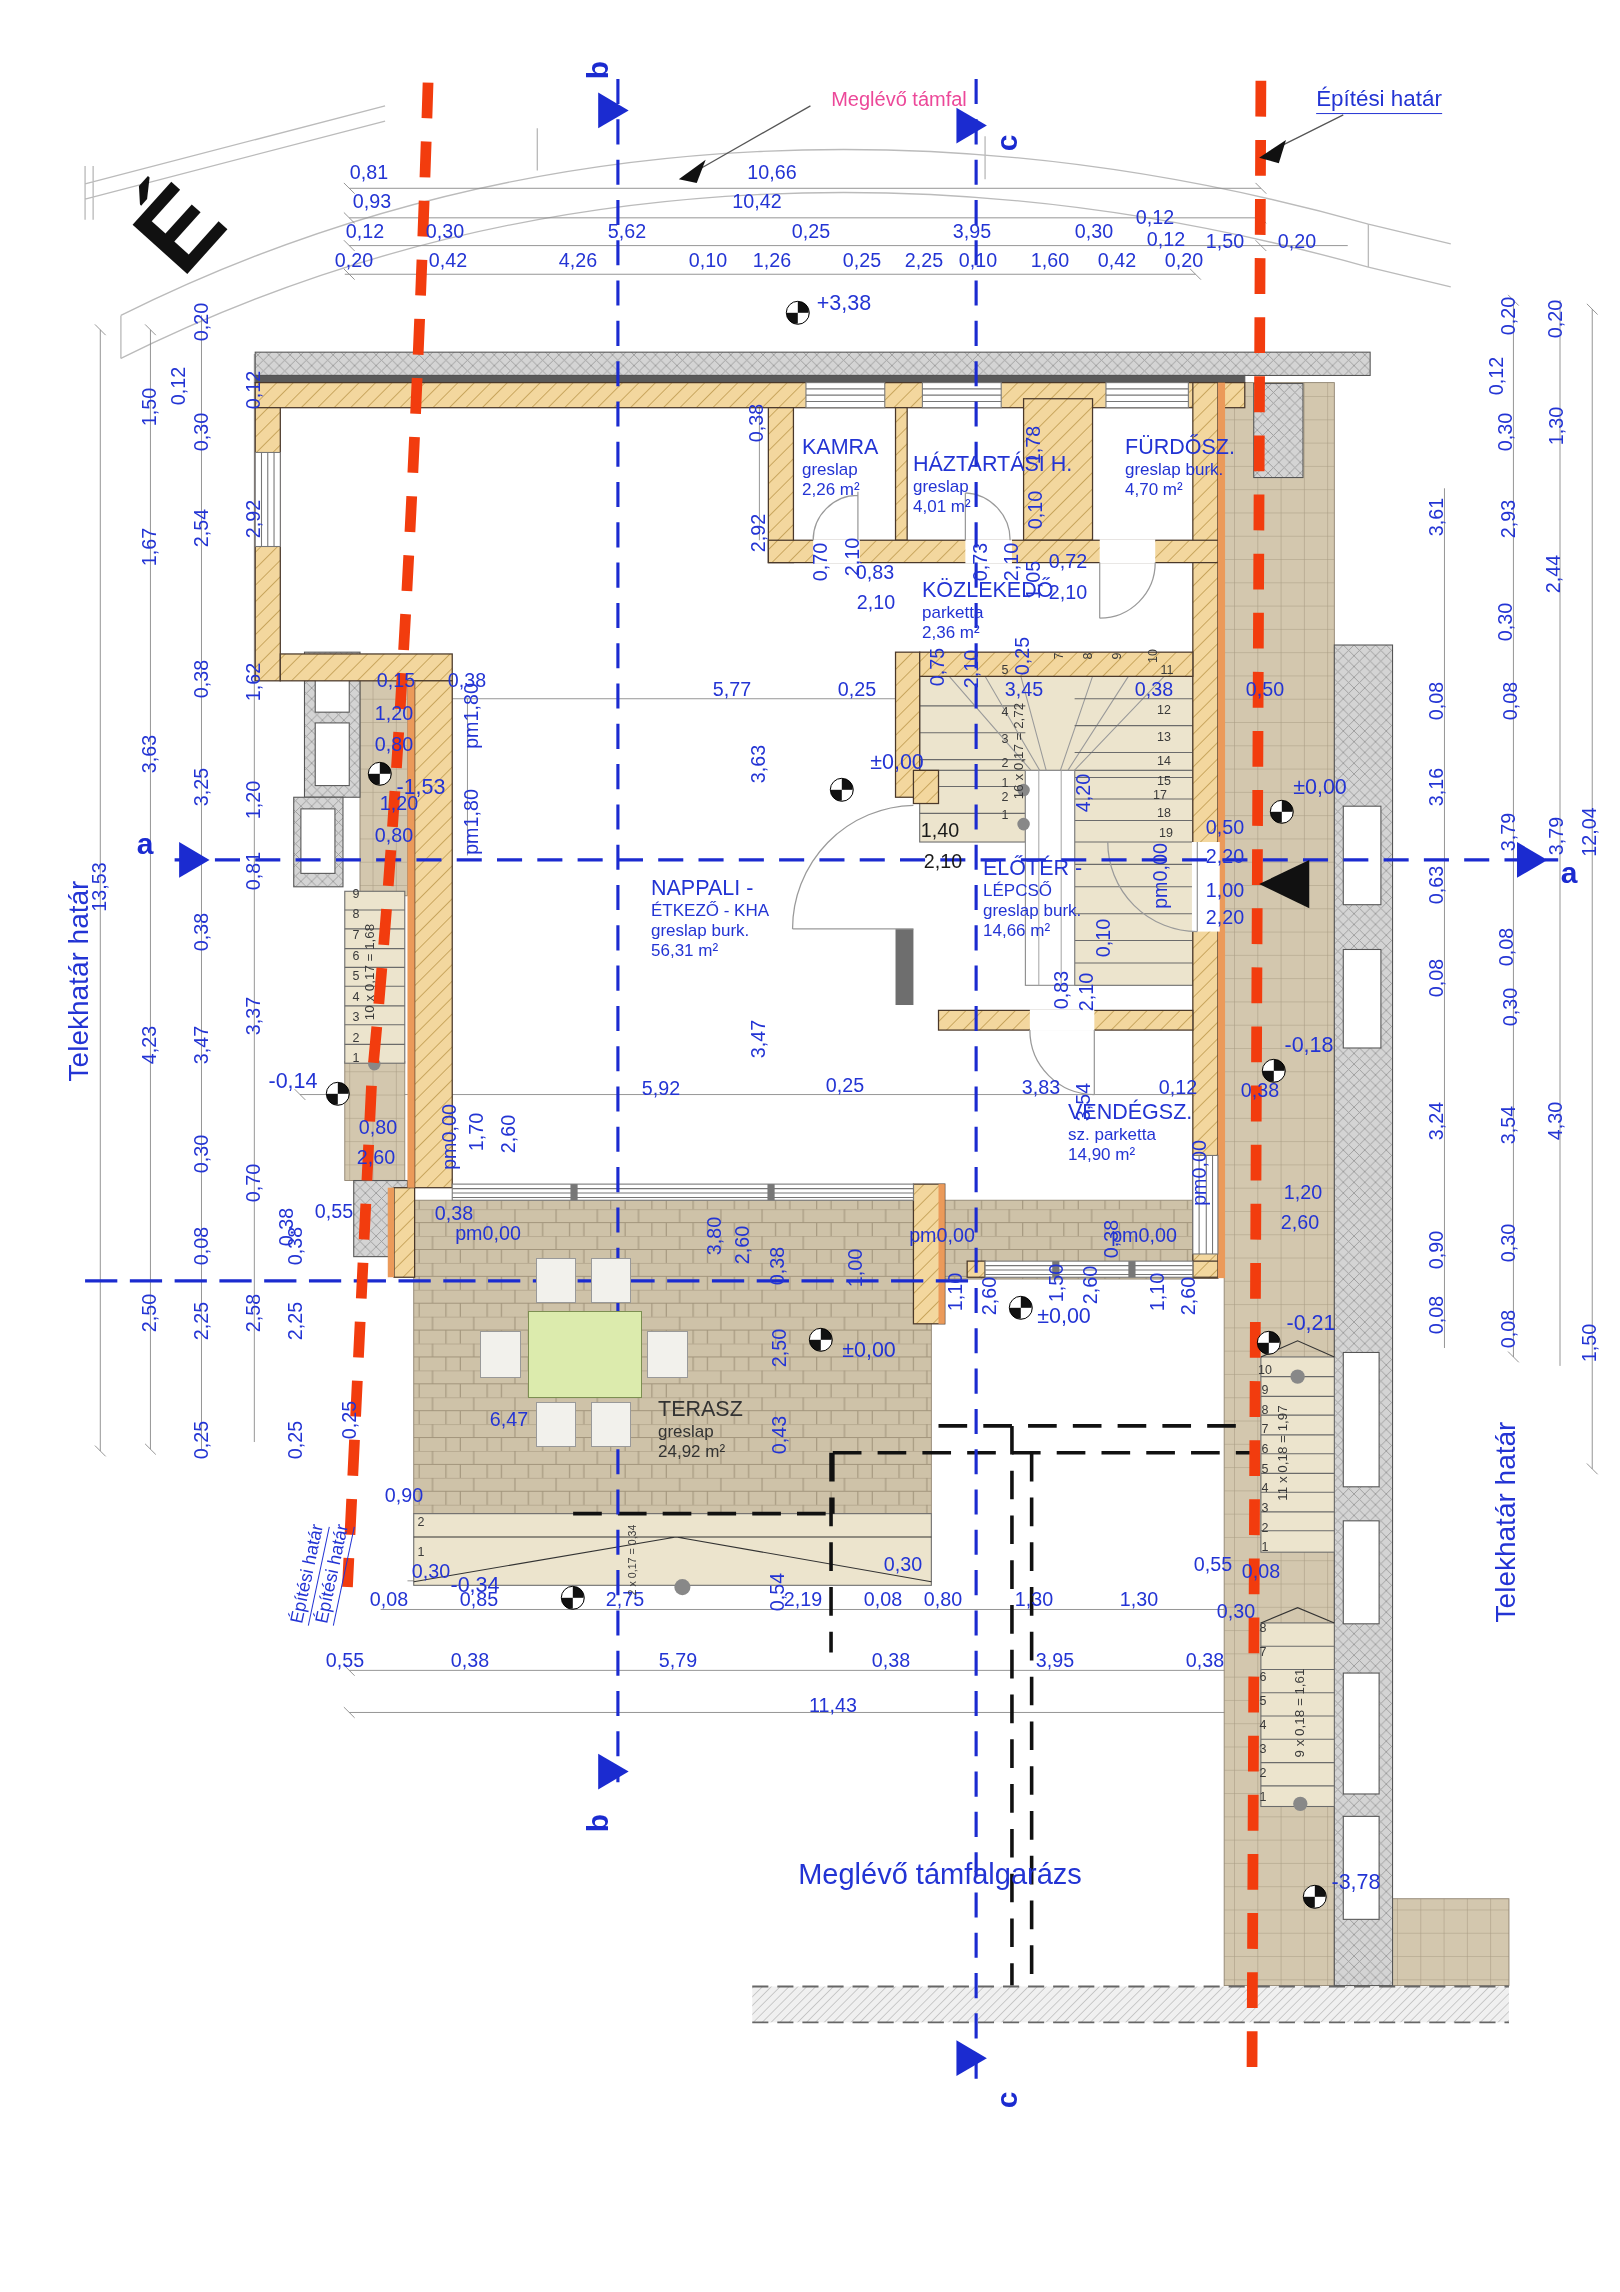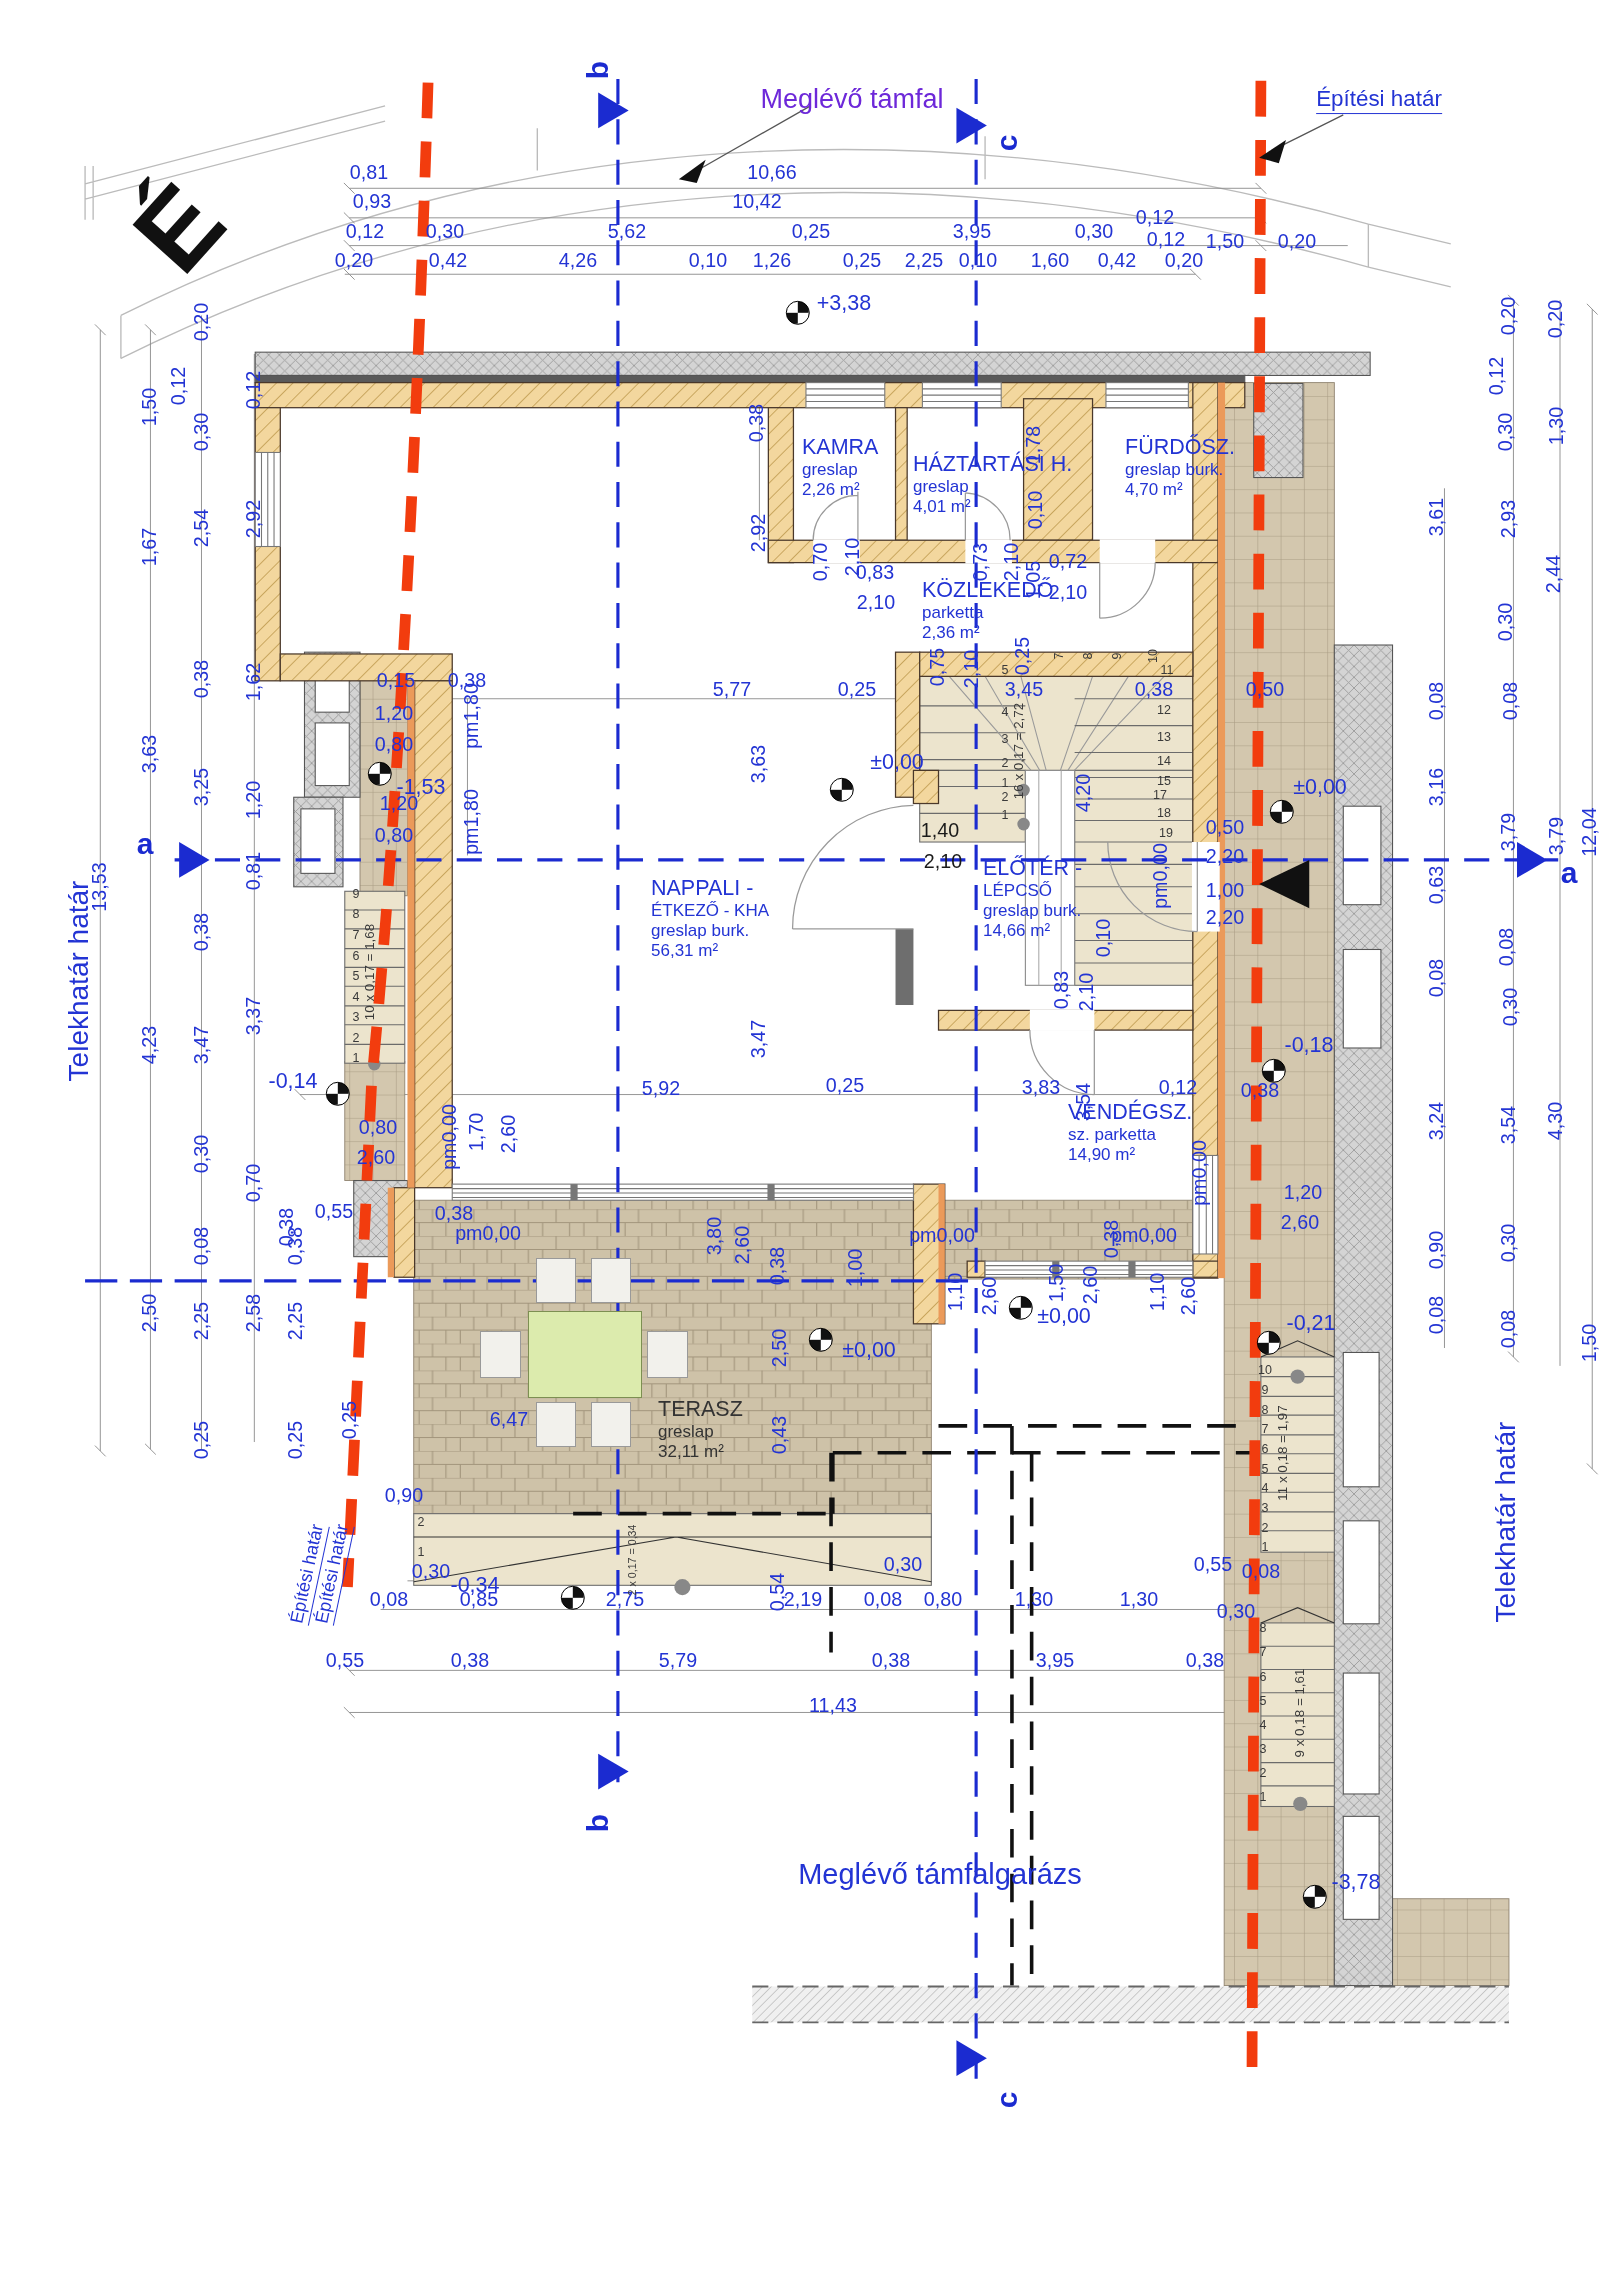--- a/index.html
+++ b/index.html
@@ -236,21 +236,21 @@
     <path d="M905 118 L775 192" stroke="#555" stroke-width="1.4" fill="none"></path>
     <polygon points="758,200 788,178 778,204" fill="#111"></polygon>
     <path d="M1500 128 L1420 168" stroke="#555" stroke-width="1.4" fill="none"></path>
     <polygon points="1406,176 1436,156 1428,182" fill="#111"></polygon>
     <polygon points="1462,960 1462,1014 1406,987" fill="#111"></polygon>
   </g>
 </svg>
 
 <div id="compass"><span>É</span></div>
 
-<div class="ann center" style="left:852px;top:99px;color:#6d28d9;font-size:27px;">Meglévő támfal</div>
+<div class="ann center" style="left:899px;top:99px;color:#ec4899;font-size:20px;">Meglévő támfal</div>
 <div class="ann center underline" style="left:1379px;top:100px;font-size:22.4px;">Építési határ</div>
 <div class="ann vert" style="left:79px;top:981px;font-size:28px;">Telekhatár határ</div>
 <div class="ann vert" style="left:1506px;top:1522px;font-size:28px;">Telekhatár határ</div>
 <div class="ann underline" style="left:308px;top:1574px;font-size:18px;transform:translate(-50%,-50%) rotate(-78deg);">Építési határ</div>
 <div class="ann underline" style="left:333px;top:1574px;font-size:18px;transform:translate(-50%,-50%) rotate(-78deg);">Építési határ</div>
 <div class="ann center" style="left:940px;top:1874px;font-size:29px;">Meglévő támfalgarázs</div>
 
 <div class="sec vert" style="left:598px;top:70px;">b</div>
 <div class="sec vert" style="left:598px;top:1823px;">b</div>
 <div class="sec vert" style="left:1007px;top:143px;">c</div>
@@ -546,21 +546,21 @@
         <span>14,66 m²</span>
       </div>
       <div class="room" style="left: 1068px; top: 1100px;">
         <span class="rl1">VENDÉGSZ.</span>
         <span>sz. parketta</span>
         <span>14,90 m²</span>
       </div>
       <div class="room dark" style="left: 658px; top: 1397px;">
         <span class="rl1">TERASZ</span>
         <span>greslap</span>
-        <span>32,11 m²</span>
+        <span>24,92 m²</span>
       </div>
     </div>
 <div id="levels">
       <div class="lvl" style="left: 798px; top: 313px;"></div>
       <div class="lvl" style="left: 842px; top: 790px;"></div>
       <div class="lvl" style="left: 380px; top: 774px;"></div>
       <div class="lvl" style="left: 338px; top: 1094px;"></div>
       <div class="lvl" style="left: 573px; top: 1598px;"></div>
       <div class="lvl" style="left: 821px; top: 1340px;"></div>
       <div class="lvl" style="left: 1021px; top: 1308px;"></div>

